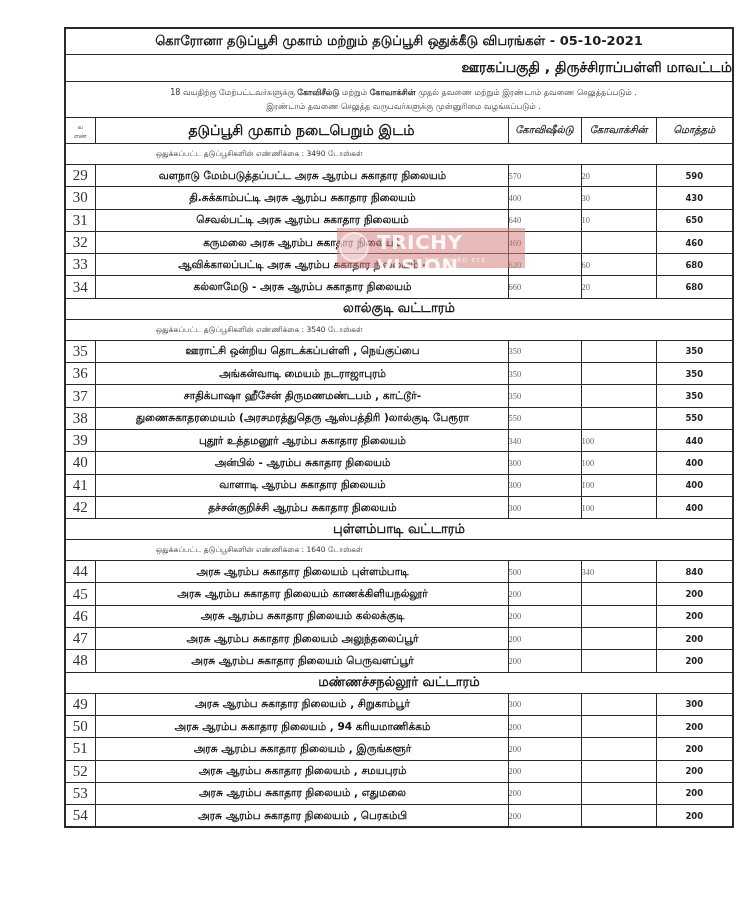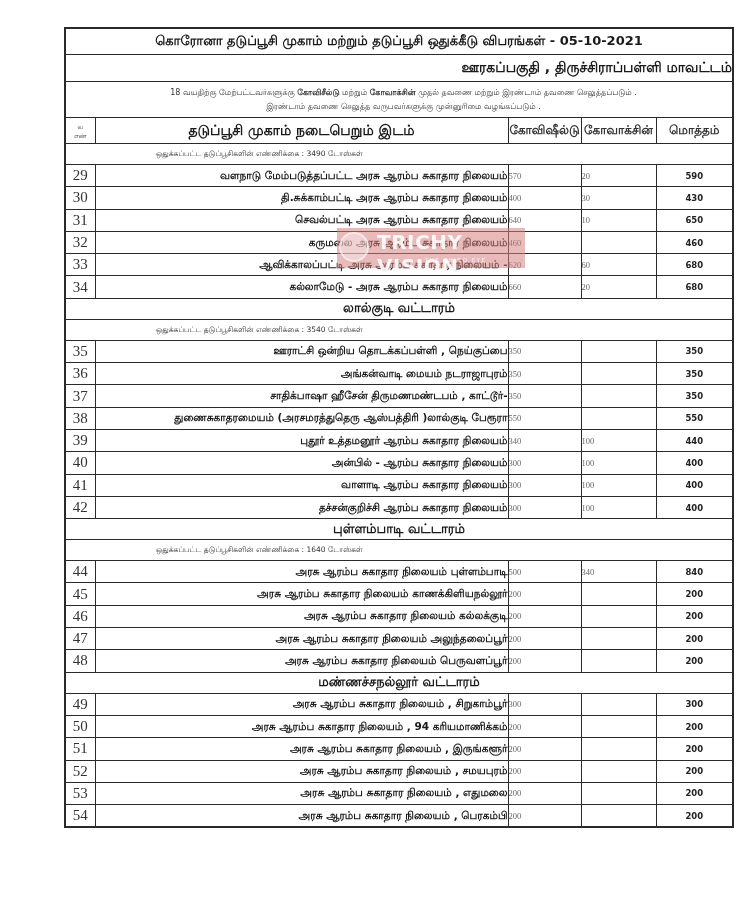--- a/index.html
+++ b/index.html
@@ -14,26 +14,26 @@
   col.c-covx { width: 75px; }
   col.c-tot { width: 77px; }
 
   .title-row td { height: 25px; text-align: center; font-weight: bold; font-size: 13px; }
   .district-row td { height: 26px; text-align: right; font-weight: bold; font-size: 14px; }
   .note-row td { height: 35px; text-align: center; font-size: 8px; line-height: 14px; color: #333; padding-left: 9px; }
   .note-row b { font-weight: bold; }
   .colhdr-row td { height: 25px; text-align: center; }
   .colhdr-row .h-sn { font-size: 6px; line-height: 9px; color: #444; }
   .colhdr-row .h-name { font-size: 14px; font-weight: bold; }
-  .colhdr-row .h-num { font-size: 12px; font-weight: bold; color: #333; }
+  .colhdr-row .h-num { font-size: 10px; font-weight: bold; color: #333; font-style: italic; }
   .block-row td { height: 20px; text-align: center; font-weight: bold; font-size: 13px; }
   .alloc-row td { height: 20px; font-size: 7.5px; color: #333; padding-left: 90px; text-align: left; }
   .data-row td { height: 21.3px; font-size: 11px; }
   .data-row .sn { text-align: center; font-family: "Liberation Serif", serif; font-size: 15px; color: #333; }
-  .data-row .nm { text-align: right; padding-left: 2px; font-weight: bold; font-size: 10.5px; }
+  .data-row .nm { text-align: center; padding-left: 2px; font-weight: bold; font-size: 10.5px; }
   .data-row .v { text-align: left; font-family: "Liberation Serif", serif; font-size: 8.5px; color: #666; }
   .data-row .t { text-align: center; font-weight: bold; font-size: 8.5px; color: #222; }
 
   .outer { border: 2px solid #2a2a2a; }
 
   .watermark { position: absolute; left: 313px; top: 228px; width: 188px; height: 40px;
                background: rgba(214, 130, 130, 0.55); pointer-events: none; }
   .wm-logo { position: absolute; left: 2px; top: 4px; width: 30px; height: 30px; border-radius: 50%;
              background: rgba(255,255,255,0.35); border: 2px solid rgba(255,255,255,0.5); box-sizing: border-box; }
   .wm-text { position: absolute; left: 40px; top: 2px; color: rgba(255,255,255,0.9); font-weight: bold;

